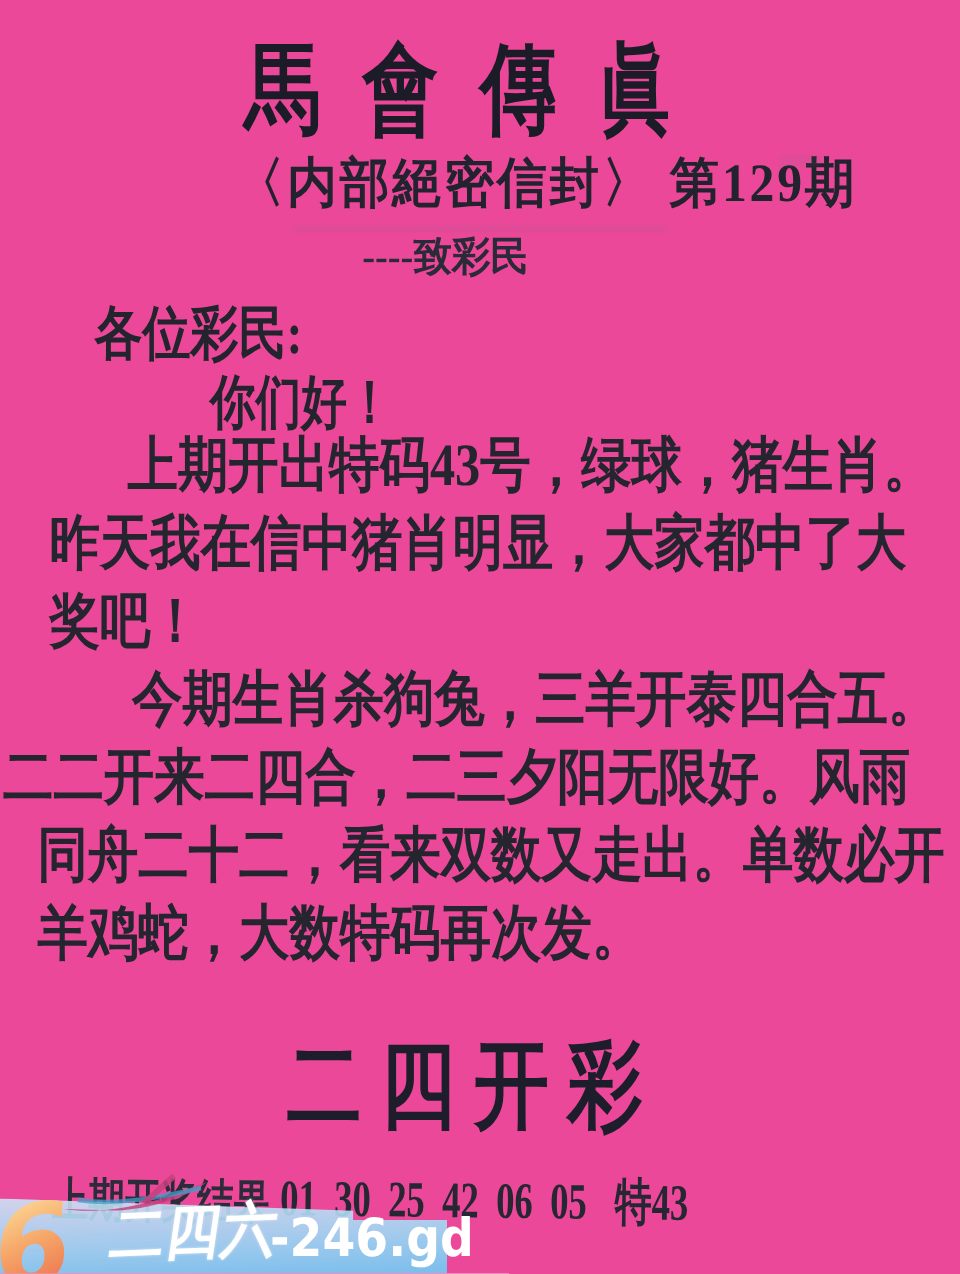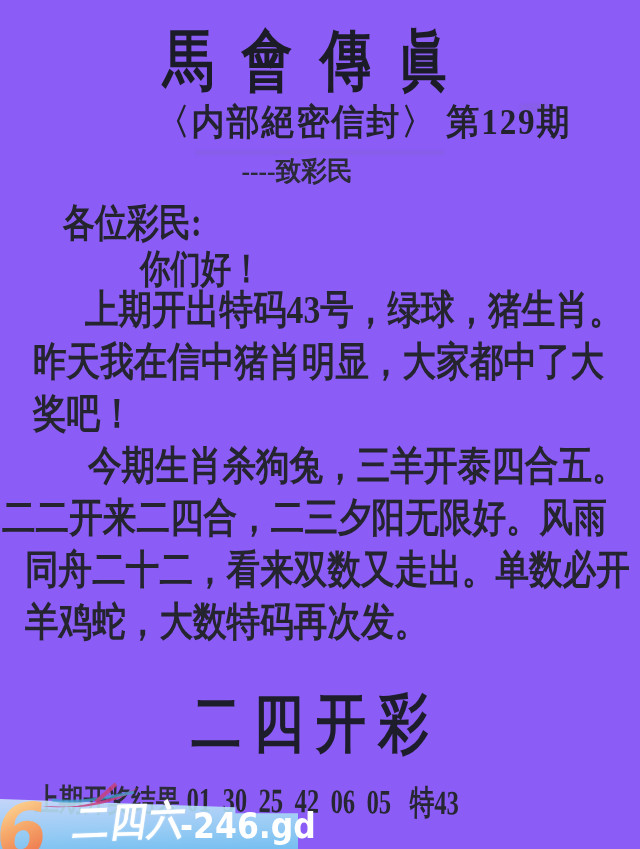--- a/index.html
+++ b/index.html
@@ -1,18 +1,18 @@
 <!DOCTYPE html>
 <html><head>
 <meta charset="utf-8">
 <style>
   html,body { margin:0; padding:0; }
   .page {
     position:relative; width:640px; height:849px;
-    background:#8b5cf6; overflow:hidden;
+    background:#ec4899; overflow:hidden;
     font-family:"Liberation Serif","DejaVu Serif",serif;
     color:#24242f;
   }
   
   .title {
     position:absolute; top:18px; left:0; width:640px;
     text-align:center; font-size:66px; line-height:86px; font-weight:700;
     letter-spacing:36px; white-space:nowrap;
     transform:scaleX(0.77); color:#1c1c29;
   }

